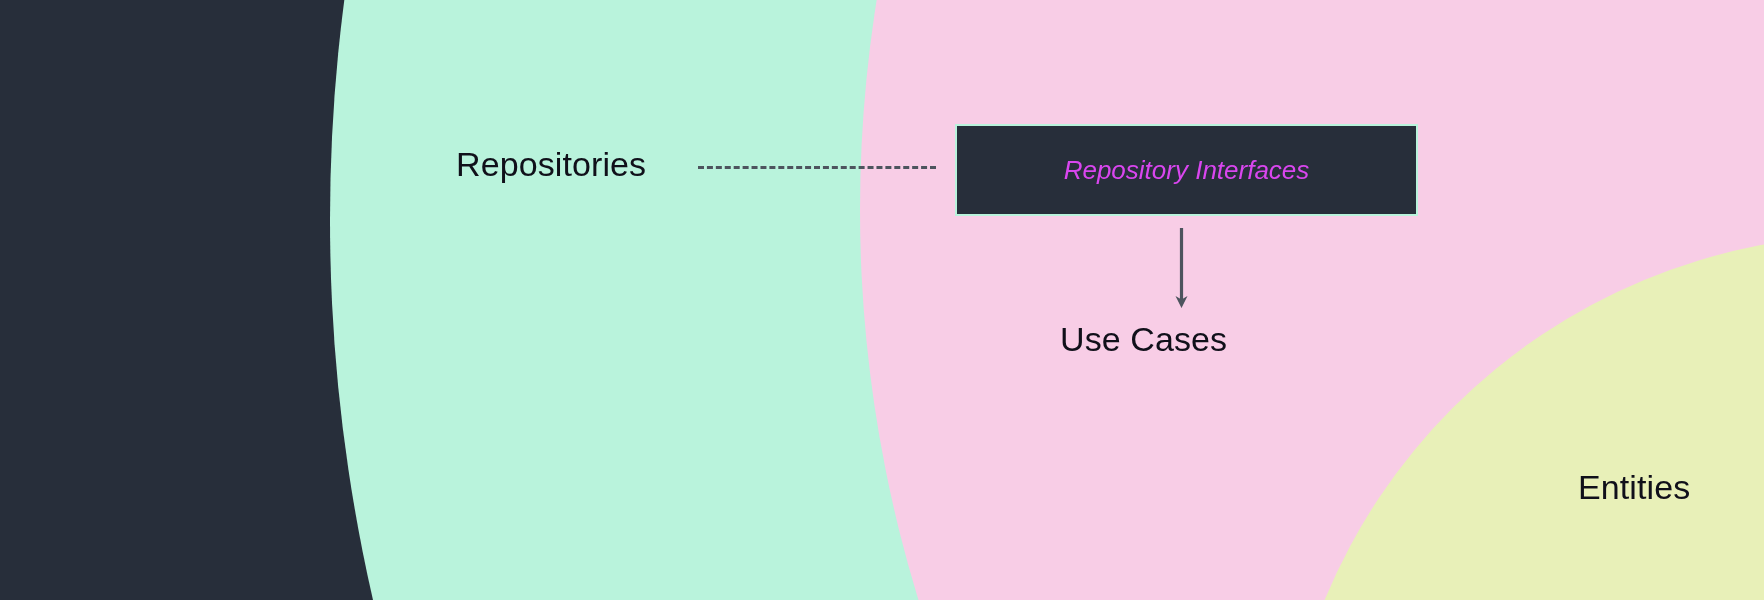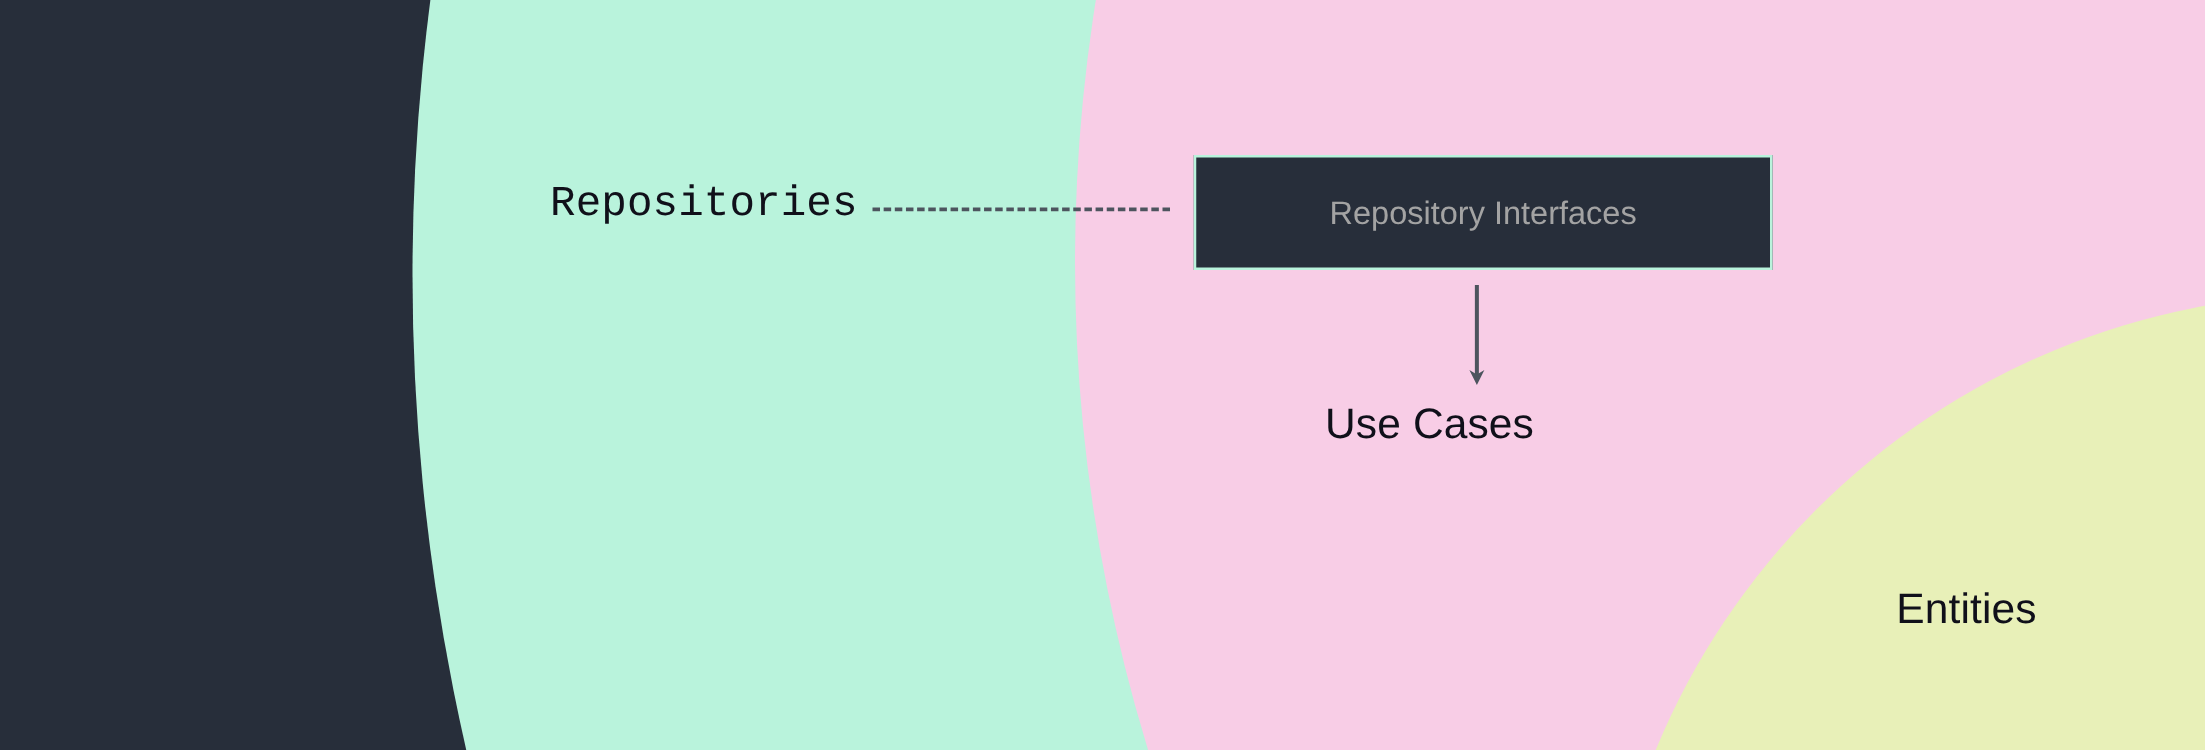--- a/index.html
+++ b/index.html
@@ -48,23 +48,23 @@
 
   
   .ring-label {
     position: absolute;
     color: #10101a;
     font-size: 34px;
     line-height: 1;
     white-space: nowrap;
     letter-spacing: 0.1px;
   }
-  #label-repositories { left: 440px; top: 147px; font-family: Liberation Mono, monospace; }
+  #label-repositories { left: 456px; top: 147px; }
   #label-usecases     { left: 1060px; top: 322px; }
-  #label-entities     { left: 1517px; top: 470px; }
+  #label-entities     { left: 1578px; top: 470px; }
 
   
   #connector-dashed {
     position: absolute;
     left: 698px;
     top: 166px;
     width: 238px;
     height: 0;
     border-top: 3px dashed #4d545e;
   }
@@ -77,24 +77,25 @@
     width: 463px;
     height: 92px;
     background: #272e3a;
     border: 2px solid #b9f3dc;
     box-sizing: border-box;
     display: flex;
     align-items: center;
     justify-content: center;
   }
   #box-repository-interfaces .box-text {
-    color: #a3a3a3;
+    color: #d946ef;
     font-size: 26px;
     line-height: 1;
     white-space: nowrap;
+    font-style: italic;
   }
 
   
   #arrow-dependency {
     position: absolute;
     left: 1166px;
     top: 228px;
     width: 32px;
     height: 86px;
   }

